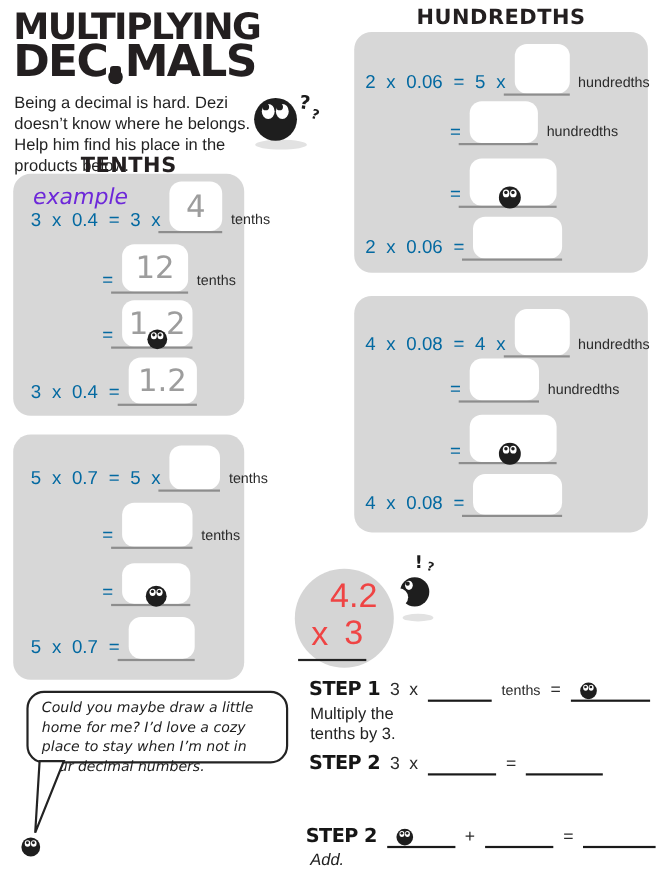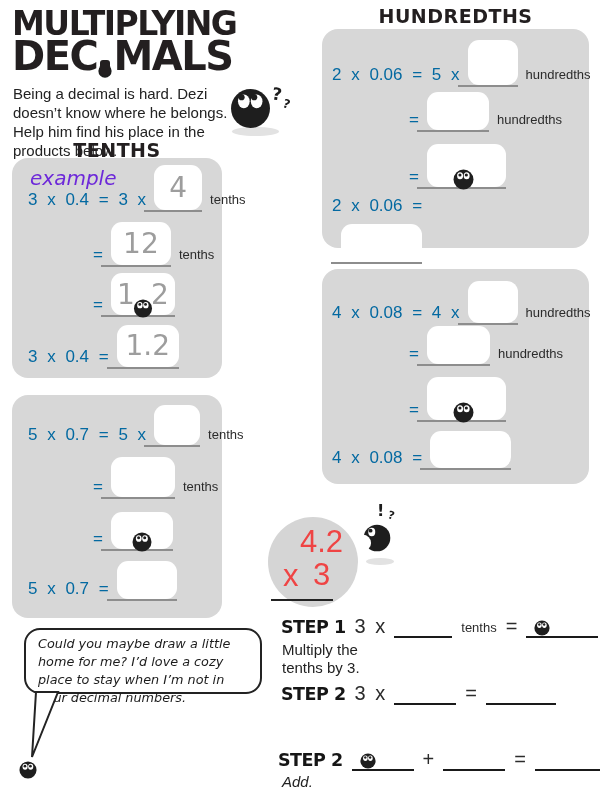--- a/index.html
+++ b/index.html
@@ -43,21 +43,21 @@
 
   
   .prob-circle{position:absolute;left:268px;top:517px;width:90px;height:90px;border-radius:50%;background:#d5d5d5;}
   .prob-num{position:absolute;font-size:31px;line-height:1;color:#ef4444;}
   .prob-line{position:absolute;left:271px;top:599px;width:62px;border-bottom:2.5px solid #232323;}
 
   
   .steprow{position:absolute;display:flex;align-items:flex-end;gap:9px;height:26px;}
   .steplabel{font-family:"DejaVu Sans",sans-serif;font-weight:bold;font-size:17.5px;
              letter-spacing:-.5px;line-height:1;color:#161616;padding-bottom:2px;white-space:nowrap;}
-  .seq{font-size:20px;line-height:1;word-spacing:4px;padding-bottom:2px;}
+  .seq{font-size:16px;line-height:1;word-spacing:4px;padding-bottom:2px;}
   .sunit{font-size:13px;line-height:1;padding-bottom:4px;}
   .bline{position:relative;display:inline-block;border-bottom:2.5px solid #1a1a1a;height:18px;}
   .bball{position:absolute;bottom:0;left:8px;width:16px;height:16px;}
   .caption{position:absolute;font-size:15px;line-height:1.18;width:108px;color:#222;}
 
   
   .bubble{position:absolute;left:24px;top:628px;width:238px;height:66px;box-sizing:border-box;
           background:#fff;border:2.5px solid #232323;border-radius:16px;padding:5px 9px 5px 12px;
           font-family:"DejaVu Sans",sans-serif;font-style:italic;font-size:12.8px;line-height:1.42;color:#1c1c1c;}
   .tail{position:absolute;left:26px;top:691px;}
@@ -219,21 +219,21 @@
             <circle cx="20" cy="20" r="19" fill="#1e1e1e"></circle>
             <ellipse cx="13.5" cy="13" rx="5.7" ry="6.7" fill="#ffffff"></ellipse>
             <ellipse cx="26" cy="13" rx="5.7" ry="6.7" fill="#ffffff"></ellipse>
             <circle cx="13.2" cy="11.4" r="3" fill="#1e1e1e"></circle>
             <circle cx="25.4" cy="11.4" r="3" fill="#1e1e1e"></circle>
           </svg></span>
       <span class="sline"></span>
     </span>
   </div>
 
-  <div class="row" style="left:332px;top:197px;flex-direction:column;">
+  <div class="row" style="left:332px;top:197px;">
     <span class="eq">2 x 0.06 =</span>
     <span class="slot">
       <span class="sbox" style="width:81px;height:38px;"></span>
       <span class="sline"></span>
     </span>
   </div>
 
   <div class="panel" style="left:322px;top:269px;width:267px;height:215px;"></div>
 
   <div class="row" style="left:332px;top:281px;">

